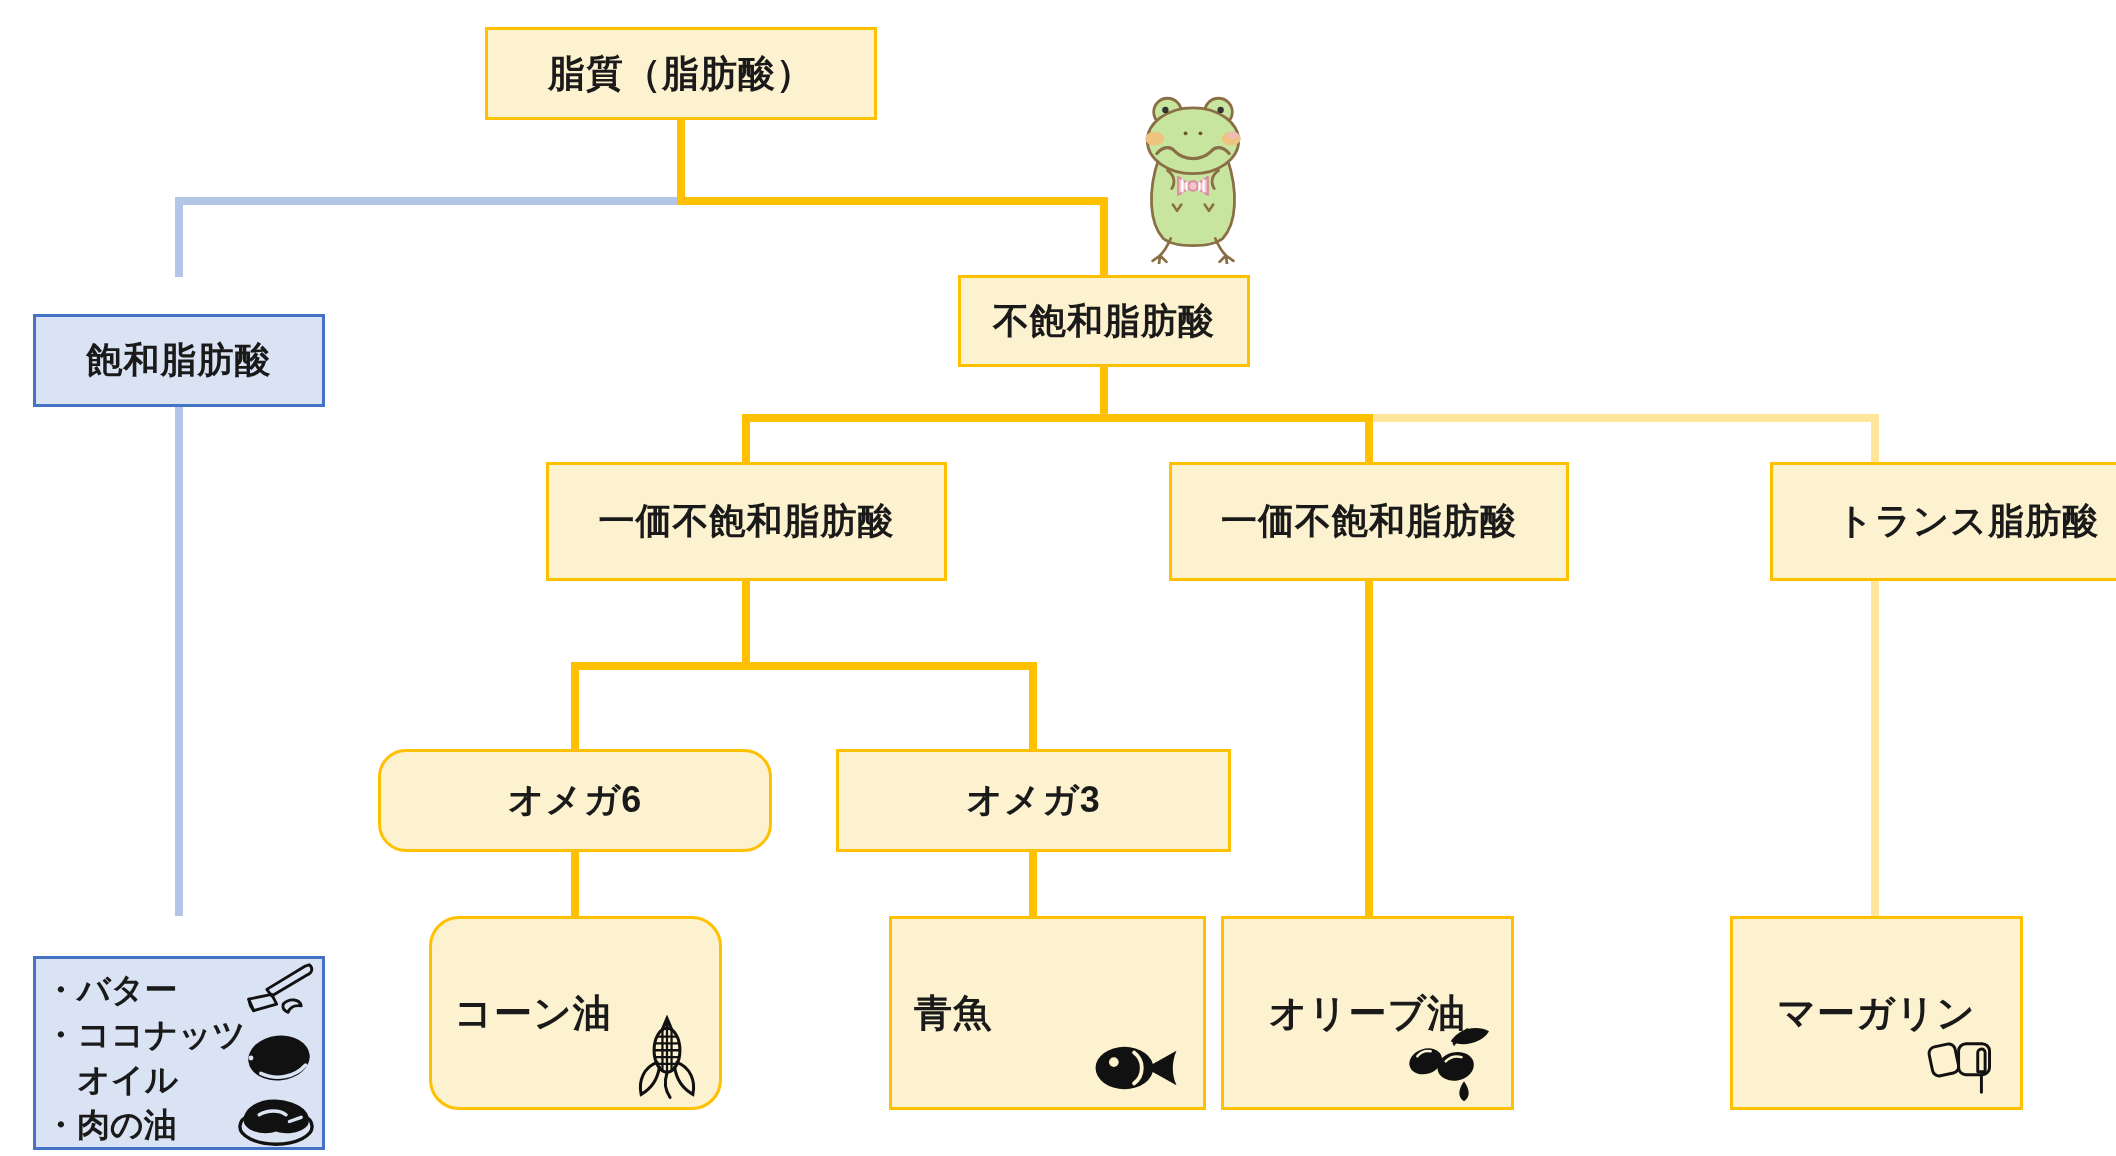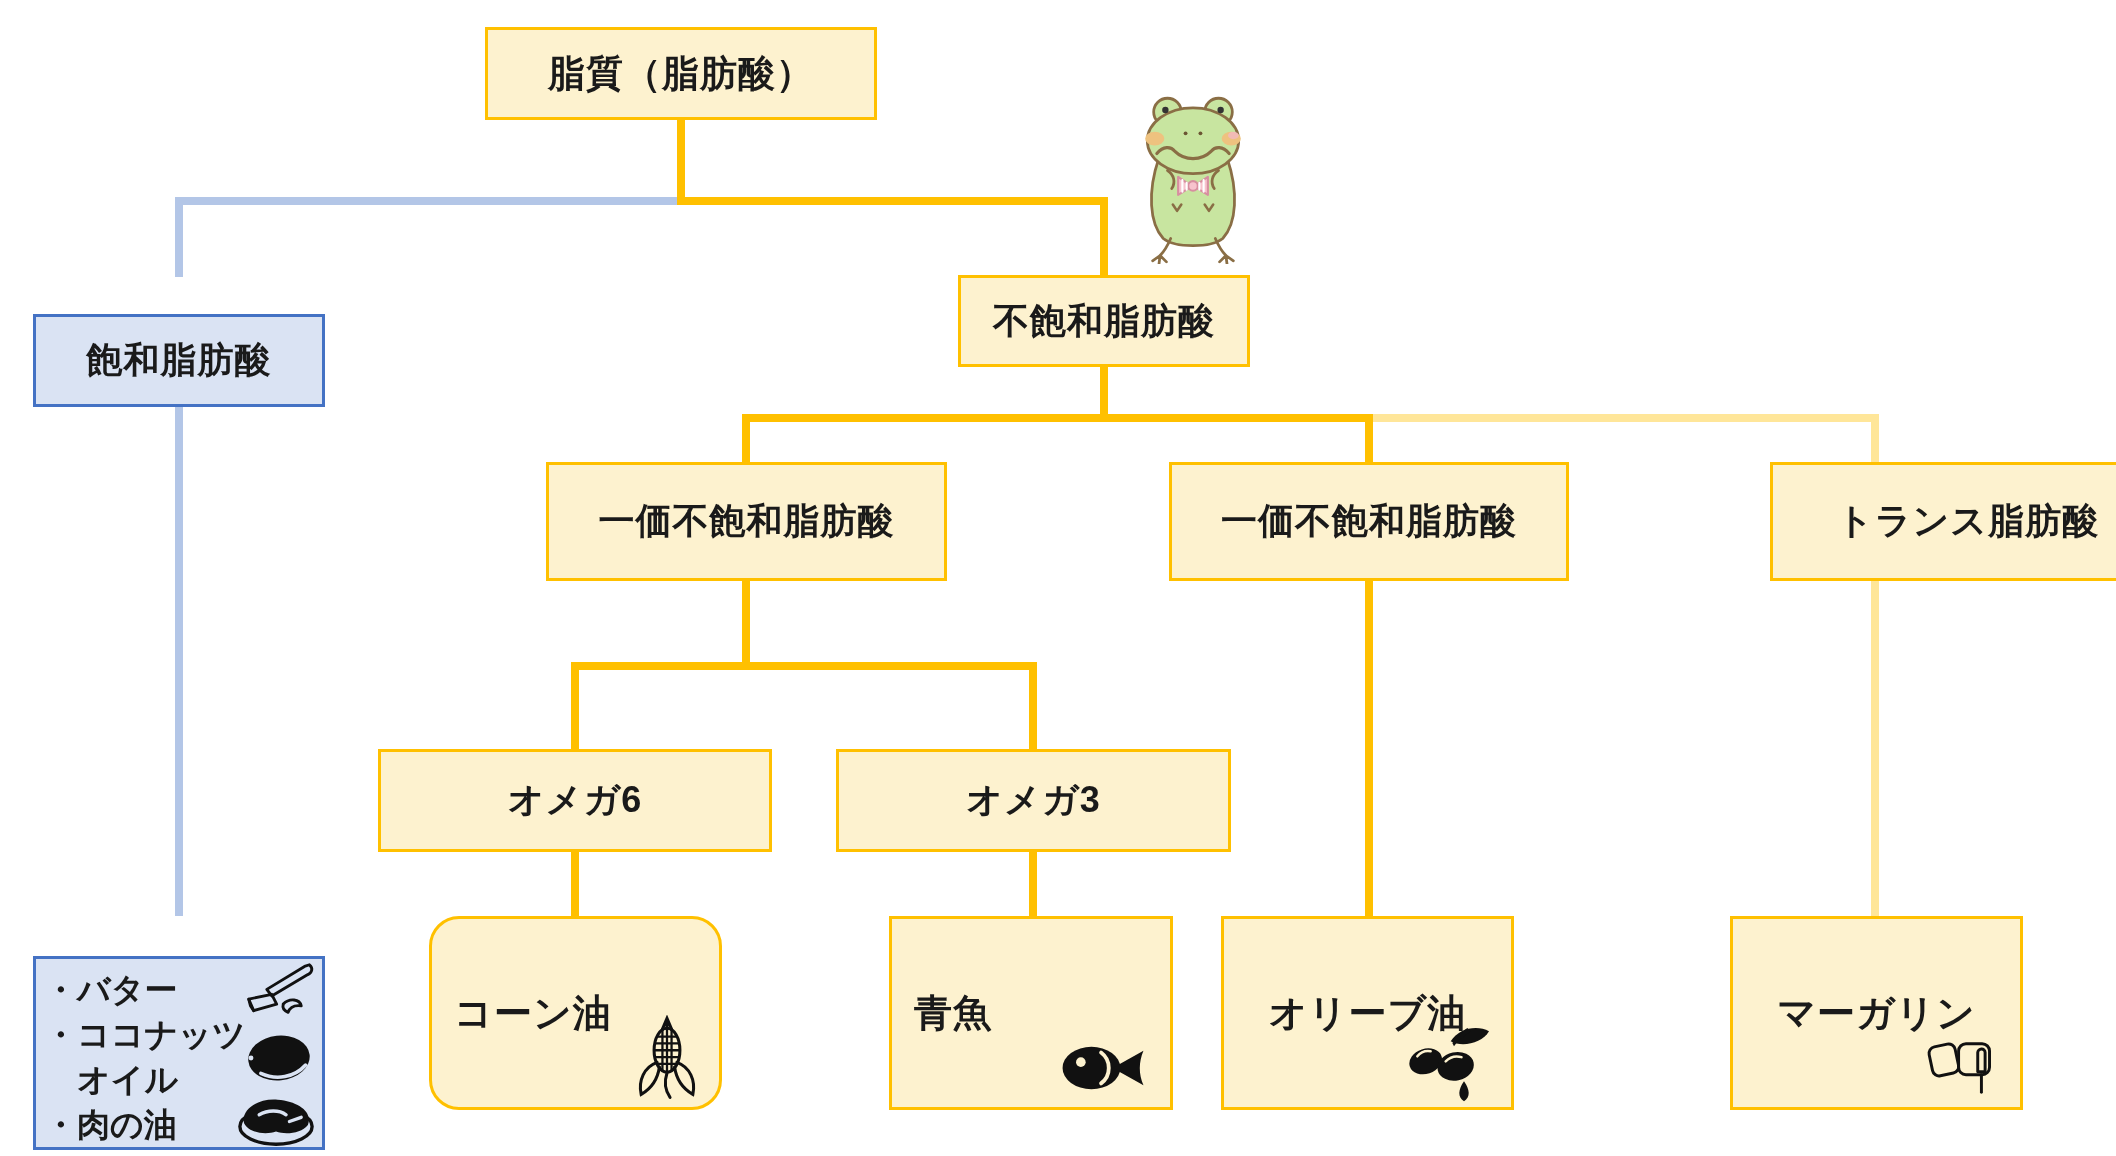--- a/index.html
+++ b/index.html
@@ -72,21 +72,21 @@
   </div>
 
   <div class="node ybox f36" style="left:1169px;top:462px;width:400px;height:119px;">
     <span>一価不飽和脂肪酸</span>
   </div>
 
   <div class="node ybox f36" style="left:1770px;top:462px;width:396px;height:119px;">
     <span>トランス脂肪酸</span>
   </div>
 
-  <div class="node ybox f36" style="left:378px;top:749px;width:394px;height:103px;">
+  <div class="node ybox f36" style="left:378px;top:749px;width:394px;height:103px;border-radius:28px;">
     <span>オメガ6</span>
   </div>
 
   <div class="node ybox f36" style="left:836px;top:749px;width:395px;height:103px;">
     <span>オメガ3</span>
   </div>
 
   <div class="node ybox leaf f38" style="left:429px;top:916px;width:293px;height:194px;border-radius:30px;">
     <span>コーン油</span>
     <svg class="corner-icon" style="right:14px;bottom:4px;width:76px;height:88px;" viewBox="0 0 100 115">
@@ -101,21 +101,21 @@
         <g clip-path="url(#cobclip)">
           <path d="M44 17 V76 M50 17 V76 M56 17 V76 M33 28 H67 M33 37 H67 M33 46 H67 M33 55 H67 M33 64 H67" stroke-width="3"></path>
         </g>
         <path d="M37 62 C 20 68, 12 86, 16 104 C 30 96, 38 82, 40 68"></path>
         <path d="M63 62 C 80 68, 88 86, 84 104 C 70 96, 62 82, 60 68"></path>
         <path d="M50 76 C 46 88, 47 98, 54 108"></path>
       </g>
     </svg>
   </div>
 
-  <div class="node ybox leaf f38" style="left:889px;top:916px;width:284px;height:194px;">
+  <div class="node ybox leaf f38" style="left:889px;top:916px;width:317px;height:194px;">
     <span>青魚</span>
     <svg class="corner-icon" style="right:18px;bottom:14px;width:98px;height:52px;" viewBox="0 0 100 54">
       <g>
         <ellipse cx="38" cy="28" rx="30" ry="22" fill="#111"></ellipse>
         <path d="M60 28 L92 10 C87 22 87 34 92 46 Z" fill="#111"></path>
         <circle cx="27" cy="22" r="5" fill="#FDF2CF"></circle>
         <path d="M48 12 A 20 20 0 0 1 48 44" fill="none" stroke="#FDF2CF" stroke-width="4" stroke-linecap="round"></path>
       </g>
     </svg>
   </div>

